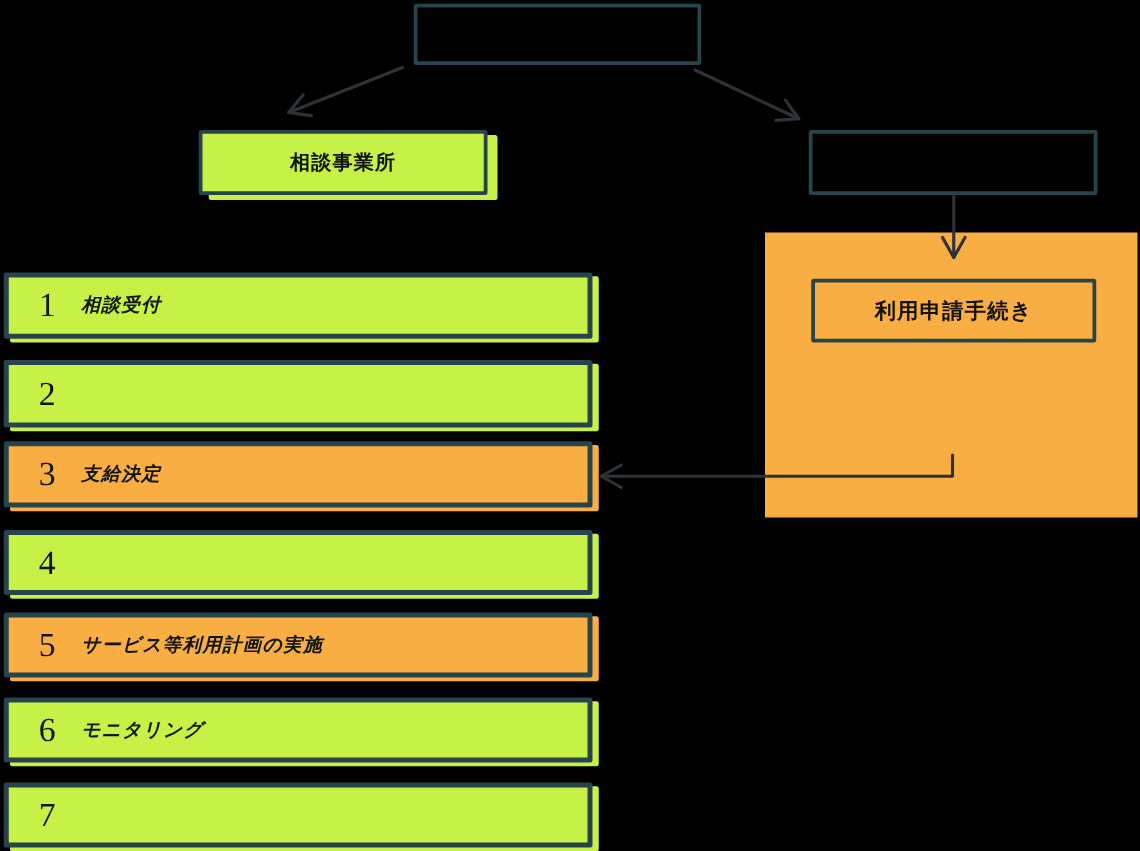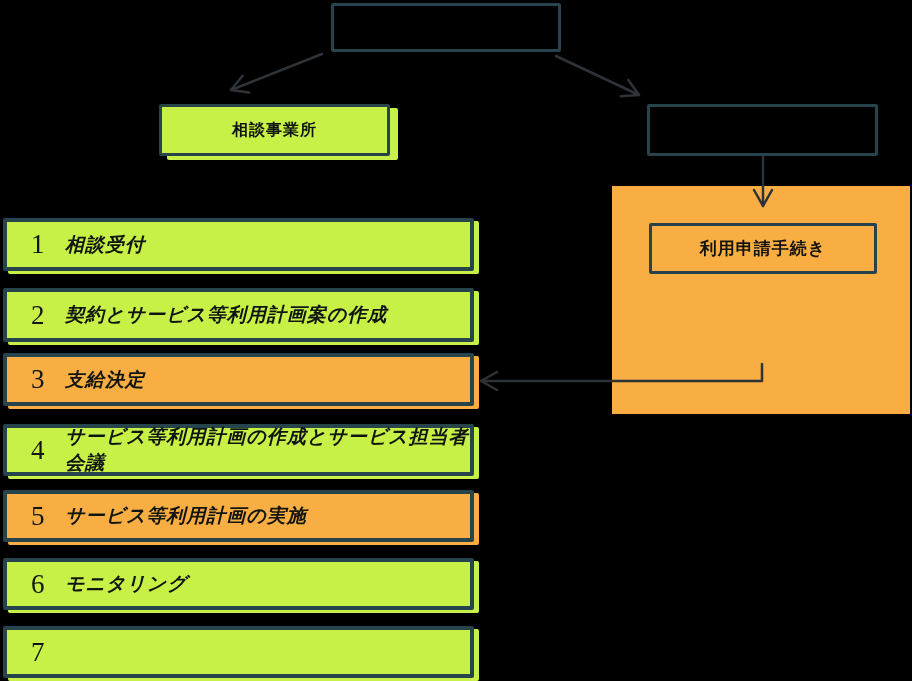--- a/index.html
+++ b/index.html
@@ -65,21 +65,21 @@
   .step.orange{background:var(--orange,#f8ae43);box-shadow:5px 3px 0 0 var(--orange,#f8ae43);}
   .step .num{
     font-family:"Liberation Serif","DejaVu Serif",serif;
     font-size:27px;line-height:1;color:#101510;
     min-width:34px;
   }
   .step .lbl{
     font-family:"Liberation Serif","DejaVu Serif",serif;
     font-style:italic;
     font-weight:600;
-    font-size:19px;color:#101510;
+    font-size:15px;color:#101510;
     letter-spacing:1px;
   }
 </style>
 </head>
 <body>
 
 <div id="stage">
 
   <div class="panel" style="left:612px;top:186px;width:298px;height:228px;"></div>
 
@@ -110,29 +110,27 @@
   <div class="box app-box" style="left:649px;top:223px;width:228px;height:51px;">
     <span>利用申請手続き</span>
   </div>
 
   <div class="step green" style="top:218px;height:53px;">
     <span class="num">1</span>
     <span class="lbl">相談受付</span>
   </div>
   <div class="step green" style="top:288px;height:54px;">
     <span class="num">2</span>
-    <span class="lbl">契約とサービス等利用計画案の作成</span>
   </div>
   <div class="step orange" style="top:353px;height:53px;">
     <span class="num">3</span>
     <span class="lbl">支給決定</span>
   </div>
   <div class="step green" style="top:424px;height:52px;">
     <span class="num">4</span>
-    <span class="lbl">サービス等利用計画の作成とサービス担当者会議</span>
   </div>
   <div class="step orange" style="top:490px;height:52px;">
     <span class="num">5</span>
     <span class="lbl">サービス等利用計画の実施</span>
   </div>
   <div class="step green" style="top:558px;height:52px;">
     <span class="num">6</span>
     <span class="lbl">モニタリング</span>
   </div>
   <div class="step green" style="top:626px;height:52px;">

